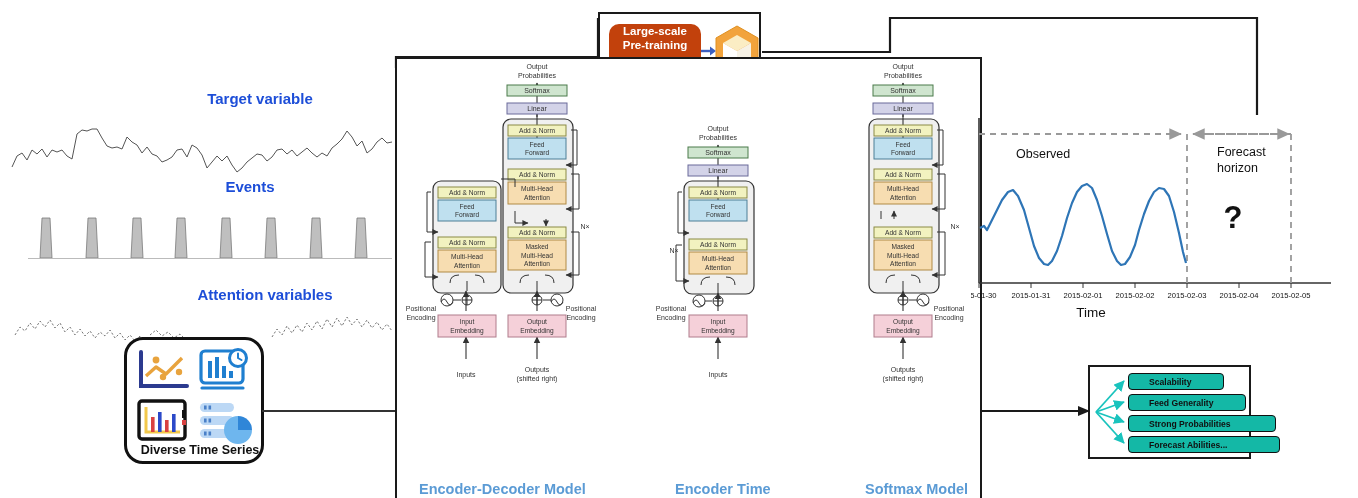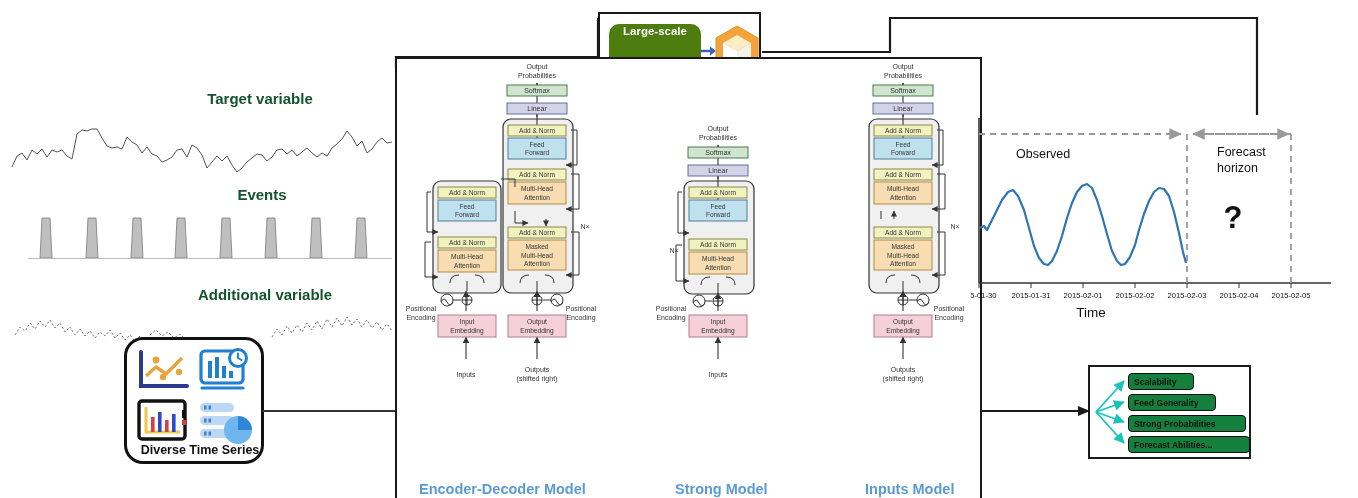--- a/index.html
+++ b/index.html
@@ -1,77 +1,77 @@
 <!DOCTYPE html>
 <html><head>
 <meta charset="utf-8">
 <style>
   html,body{margin:0;padding:0;background:#ffffff;}
   body{width:1358px;height:498px;position:relative;overflow:hidden;
        font-family:"Liberation Sans",sans-serif;color:#1a1a1a;}
   .abs{position:absolute;}
-  .ttl{font-weight:bold;font-size:15px;color:#14532d;text-align:center;}
+  .ttl{font-weight:bold;font-size:15px;color:#1d4ed8;text-align:center;}
   .tsvg{display:block;}
 
   
   #main-box{left:395px;top:57px;width:587px;height:450px;border:2px solid #1a1a1a;
             box-sizing:border-box;background:#fff;}
   .model-label{position:absolute;bottom:8px;font-weight:bold;font-size:14.5px;
                color:#5B9BD5;white-space:nowrap;}
 
   
   #pretrain-box{left:598px;top:12px;width:163px;height:72px;border:2px solid #1a1a1a;
                 box-sizing:border-box;background:#fff;}
   #pretrain-pill{position:absolute;left:9px;top:10px;width:92px;height:52px;
-        background:#4d7c0f;border-radius:10px;display:flex;align-items:center;
-        justify-content:space-between;flex-direction:column;color:#fff;font-weight:bold;
+        background:#c2410c;border-radius:10px;display:flex;align-items:center;
+        justify-content:flex-start;flex-direction:column;color:#fff;font-weight:bold;
         font-size:11.5px;line-height:1.22;text-align:center;}
 
   
   #cap-box{left:1088px;top:365px;width:163px;height:94px;border:2px solid #1a1a1a;
            box-sizing:border-box;background:#fff;}
   .cap-pill{position:absolute;left:38px;height:15px;border:1.6px solid #111;
-            border-radius:4px;background:#15803d;font-size:8.6px;font-weight:bold;
-            display:flex;align-items:center;padding:0 5px;white-space:nowrap;color:#111;}
+            border-radius:4px;background:#14b8a6;font-size:8.6px;font-weight:bold;
+            display:flex;align-items:center;padding:0 20px;white-space:nowrap;color:#111;}
 
   
   #ts-card{left:124px;top:337px;width:140px;height:127px;background:#fff;
            border:3px solid #111;border-radius:19px;box-sizing:border-box;}
   #ts-card-label{position:absolute;left:0;right:0;bottom:4px;text-align:center;
         font-weight:bold;font-size:12.5px;color:#111;padding-left:12px;}
 
   
   #chart{left:971px;top:118px;width:368px;height:205px;text-align:right;}
 </style>
 </head>
 <body>
 
 <div class="abs ttl" style="left:130px;top:90px;width:260px;">Target variable</div>
 
 <svg class="abs tsvg" style="left:10px;top:112px;" width="386" height="68" viewBox="0 0 386 68">
   <polyline fill="none" stroke="#555" stroke-width="1" points="2,55 7,44 12,41 17,48 22,38 27,42 32,37 37,45 42,38 47,40 52,38 57,44 62,47 67,22 72,18 77,19 82,17 87,17 92,26 97,34 102,36 107,35 112,37 117,25 122,30 127,33 132,41 137,35 142,42 147,44 152,50 157,48 162,45 167,38 172,37 177,45 182,33 187,36 192,43 197,56 202,50 207,44 212,49 217,44 222,53 227,60 232,56 237,50 242,46 247,42 252,43 257,49 262,45 267,38 272,37 277,42 282,38 287,44 292,40 297,36 302,41 307,45 312,41 317,44 322,36 327,32 332,27 337,19 342,25 347,34 352,29 357,41 362,37 367,30 372,26 377,31 382,30"></polyline>
 </svg>
 
-<div class="abs ttl" style="left:142px;top:178px;width:240px;margin-top:8px;">Events</div>
+<div class="abs ttl" style="left:130px;top:178px;width:240px;">Events</div>
 
 <svg class="abs tsvg" style="left:10px;top:200px;" width="386" height="66" viewBox="0 0 386 66">
   <g fill="#bfbfbf" stroke="#7a7a7a" stroke-width="0.8">
     <polygon points="32,18 40,18 42,58 30,58"></polygon>
     <polygon points="78,18 86,18 88,58 76,58"></polygon>
     <polygon points="123,18 131,18 133,58 121,58"></polygon>
     <polygon points="167,18 175,18 177,58 165,58"></polygon>
     <polygon points="212,18 220,18 222,58 210,58"></polygon>
     <polygon points="257,18 265,18 267,58 255,58"></polygon>
     <polygon points="302,18 310,18 312,58 300,58"></polygon>
     <polygon points="347,18 355,18 357,58 345,58"></polygon>
   </g>
   <line x1="18" y1="58.5" x2="382" y2="58.5" stroke="#bbb" stroke-width="1.2"></line>
 </svg>
 
-<div class="abs ttl" style="left:130px;top:286px;width:270px;">Additional variable</div>
+<div class="abs ttl" style="left:130px;top:286px;width:270px;">Attention variables</div>
 
 <svg class="abs tsvg" style="left:10px;top:305px;" width="386" height="46" viewBox="0 0 386 46">
   <polyline fill="none" stroke="#777" stroke-width="1" stroke-dasharray="2.2,2" points="5,30 10,22 15,26 20,18 25,24 30,16 35,22 40,15 45,23 50,18 55,27 60,22 65,30 70,24 75,31 80,26 85,33 90,27 95,31 100,25 105,33 110,28 115,35 120,30 125,36 130,31 135,37"></polyline>
   <polyline fill="none" stroke="#777" stroke-width="1" stroke-dasharray="2.2,2" points="140,30 146,25 152,31 158,27 164,33 170,29 176,35"></polyline>
   <polyline fill="none" stroke="#777" stroke-width="1" stroke-dasharray="2.2,2" points="262,32 267,24 272,30 277,21 282,28 287,20 292,27 297,18 302,25 307,16 312,24 317,14 322,22 327,13 332,21 337,12 342,20 347,14 352,22 357,15 362,23 367,17 372,25 377,19 382,26"></polyline>
 </svg>
 
 <div class="abs" id="ts-card">
   <svg style="position:absolute;left:8px;top:8px;" width="58" height="46" viewBox="0 0 58 46">
     <path d="M6,4 L6,38 L52,38" fill="none" stroke="#2b3a8f" stroke-width="4" stroke-linecap="round"></path>
@@ -294,21 +294,21 @@
         <line x1="61" y1="180" x2="71" y2="180"></line>
         <line x1="66" y1="175" x2="66" y2="185"></line>
       <circle cx="47" cy="180" r="6"></circle>
         <path d="M41,182 q3,-6 6,0 q3,6 6,0"></path>
       <line x1="53" y1="180" x2="60" y2="180"></line>
     </g>
     <rect x="37" y="194" width="58" height="22" fill="#f5d0d9" stroke="#b07d8c" stroke-width="1"></rect>
     <text x="66" y="203" font-size="6.6" text-anchor="middle" fill="#333">Input</text>
     <text x="66" y="212" font-size="6.6" text-anchor="middle" fill="#333">Embedding</text>
   </svg>
-  <div class="model-label" style="left:278px;">Strong Model</div>
+  <div class="model-label" style="left:278px;">Encoder Time</div>
 
   <svg style="position:absolute;left:440px;top:0px;" width="140" height="330" viewBox="0 0 140 330">
     <g font-family="Liberation Sans, sans-serif" font-size="7" fill="#333" text-anchor="middle">
       <text x="66" y="10">Output</text>
         <text x="66" y="19">Probabilities</text>
       <text x="118" y="170">N×</text>
       <text x="112" y="252">Positional</text>
         <text x="112" y="261">Encoding</text>
       <text x="66" y="313">Outputs</text>
         <text x="66" y="322">(shifted right)</text>
@@ -351,21 +351,21 @@
         <line x1="61" y1="241" x2="71" y2="241"></line>
         <line x1="66" y1="236" x2="66" y2="246"></line>
       <circle cx="86" cy="241" r="6"></circle>
         <path d="M80,243 q3,-6 6,0 q3,6 6,0"></path>
       <line x1="72" y1="241" x2="80" y2="241"></line>
     </g>
     <rect x="37" y="256" width="58" height="22" fill="#f5d0d9" stroke="#b07d8c" stroke-width="1"></rect>
     <text x="66" y="265" font-size="6.6" text-anchor="middle" fill="#333">Output</text>
     <text x="66" y="274" font-size="6.6" text-anchor="middle" fill="#333">Embedding</text>
   </svg>
-  <div class="model-label" style="left:468px;">Inputs Model</div>
+  <div class="model-label" style="left:468px;">Softmax Model</div>
 </div>
 
 <div class="abs" id="chart">
   <svg class="tsvg" width="368" height="205" viewBox="0 0 368 205">
     <defs>
       <marker id="gh" markerWidth="8" markerHeight="8" refX="6.5" refY="3.2" orient="auto">
         <path d="M0,0 L7,3.2 L0,6.4 z" fill="#999"></path>
         </marker>
     </defs>
 

